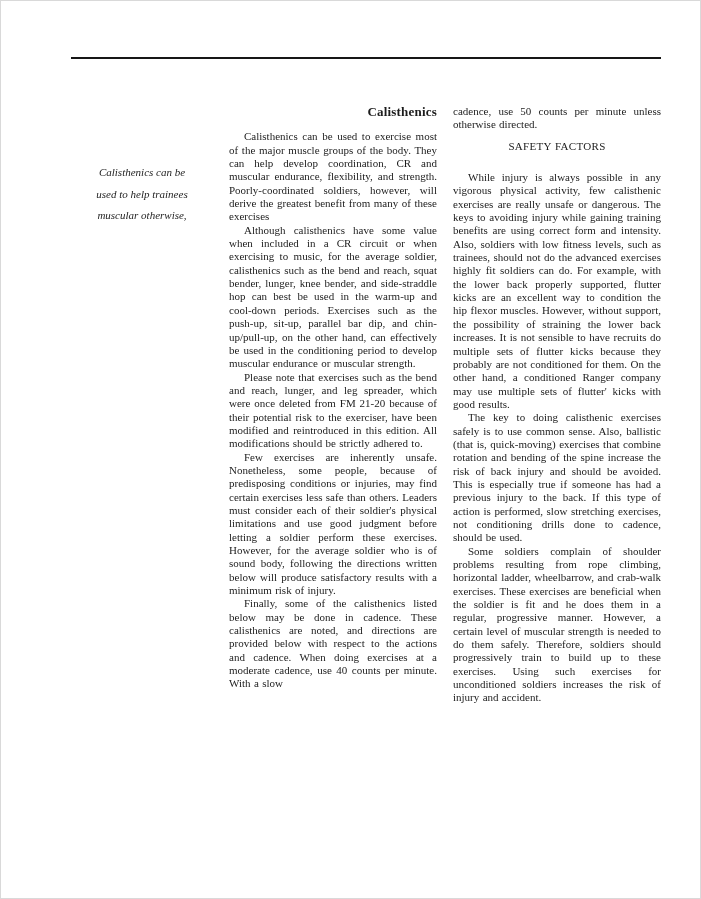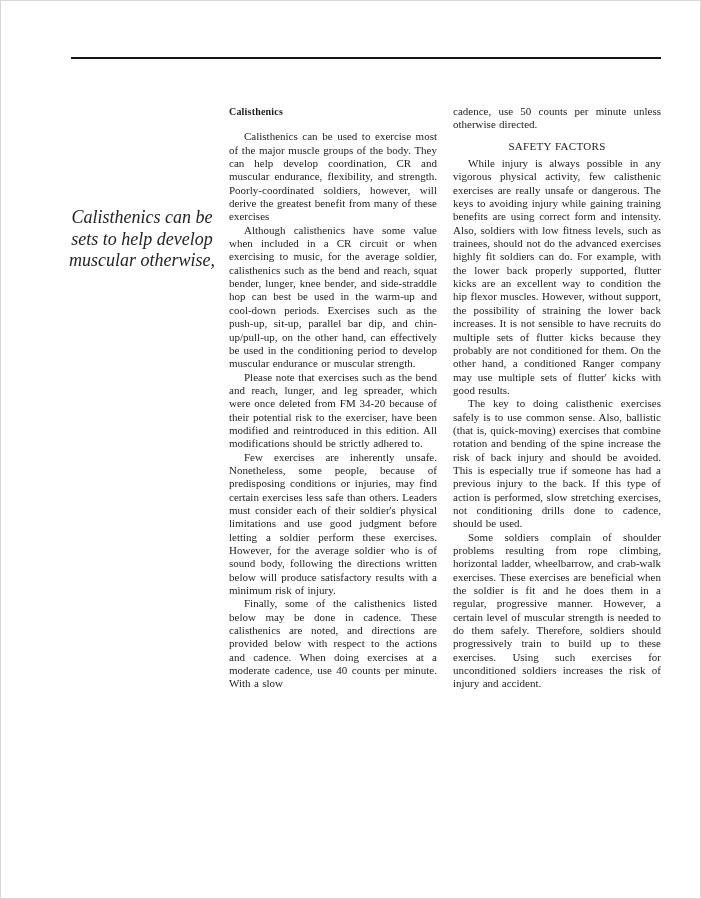--- a/index.html
+++ b/index.html
@@ -25,25 +25,24 @@
     width: 590px;
     height: 2px;
     background: #161616;
   }
   .margin-note {
     position: absolute;
     left: 60px;
     top: 161px;
     width: 162px;
     font-style: italic;
-    font-size: 18px;
+    font-size: 11px;
     line-height: 21.5px;
     text-align: center;
     color: #242424;
-    margin-top: 45px;
   }
   .columns {
     position: absolute;
     left: 228px;
     top: 104px;
     width: 432px;
     display: flex;
     gap: 16px;
   }
   .col {
@@ -54,31 +53,31 @@
     word-spacing: 0.6px;
   }
   .col p {
     margin: 0;
     text-indent: 15px;
   }
   .col p.no-indent {
     text-indent: 0;
   }
   .doc-title {
-    font-size: 10px;
+    font-size: 13px;
     font-weight: bold;
-    text-align: left;
+    text-align: right;
     margin: 0 0 12px 0;
     letter-spacing: 0.2px;
   }
   .section-heading {
     font-size: 11px;
     font-weight: normal;
     text-align: center;
-    margin: 8px 0 4px 0;
+    margin: 8px 0 18px 0;
     letter-spacing: 0.3px;
   }
   .page-number {
     position: absolute;
     left: 0;
     right: 0;
     top: 869px;
     text-align: center;
     font-size: 11px;
     font-weight: bold;
@@ -87,31 +86,31 @@
 </style>
 </head>
 <body>
 
 <div class="page">
 
   <div class="top-rule"></div>
 
   <div class="margin-note">
     <div>Calisthenics can be</div>
-    <div>sets to help develop</div>
+    <div>used to help trainees</div>
     <div>muscular otherwise,</div>
   </div>
 
   <div class="columns">
 
     <div class="col">
       <h2 class="doc-title">Calisthenics</h2>
       <p>Calisthenics can be used to exercise most of the major muscle groups of the body. They can help develop coordination, CR and muscular endurance, flexibility, and strength. Poorly-coordinated soldiers, however, will derive the greatest benefit from many of these exercises</p>
       <p>Although calisthenics have some value when included in a CR circuit or when exercising to music, for the average soldier, calisthenics such as the bend and reach, squat bender, lunger, knee bender, and side-straddle hop can best be used in the warm-up and cool-down periods. Exercises such as the push-up, sit-up, parallel bar dip, and chin-up/pull-up, on the other hand, can effectively be used in the conditioning period to develop muscular endurance or muscular strength.</p>
-      <p>Please note that exercises such as the bend and reach, lunger, and leg spreader, which were once deleted from FM 34-20 because of their potential risk to the exerciser, have been modified and reintroduced in this edition. All modifications should be strictly adhered to.</p>
+      <p>Please note that exercises such as the bend and reach, lunger, and leg spreader, which were once deleted from FM 21-20 because of their potential risk to the exerciser, have been modified and reintroduced in this edition. All modifications should be strictly adhered to.</p>
       <p>Few exercises are inherently unsafe. Nonetheless, some people, because of predisposing conditions or injuries, may find certain exercises less safe than others. Leaders must consider each of their soldier's physical limitations and use good judgment before letting a soldier perform these exercises. However, for the average soldier who is of sound body, following the directions written below will produce satisfactory results with a minimum risk of injury.</p>
       <p>Finally, some of the calisthenics listed below may be done in cadence. These calisthenics are noted, and directions are provided below with respect to the actions and cadence. When doing exercises at a moderate cadence, use 40 counts per minute. With a slow</p>
     </div>
 
     <div class="col">
       <p class="no-indent">cadence, use 50 counts per minute unless otherwise directed.</p>
       <h3 class="section-heading">SAFETY FACTORS</h3>
       <p>While injury is always possible in any vigorous physical activity, few calisthenic exercises are really unsafe or dangerous. The keys to avoiding injury while gaining training benefits are using correct form and intensity. Also, soldiers with low fitness levels, such as trainees, should not do the advanced exercises highly fit soldiers can do. For example, with the lower back properly supported, flutter kicks are an excellent way to condition the hip flexor muscles. However, without support, the possibility of straining the lower back increases. It is not sensible to have recruits do multiple sets of flutter kicks because they probably are not conditioned for them. On the other hand, a conditioned Ranger company may use multiple sets of flutter' kicks with good results.</p>
       <p>The key to doing calisthenic exercises safely is to use common sense. Also, ballistic (that is, quick-moving) exercises that combine rotation and bending of the spine increase the risk of back injury and should be avoided. This is especially true if someone has had a previous injury to the back. If this type of action is performed, slow stretching exercises, not conditioning drills done to cadence, should be used.</p>
       <p>Some soldiers complain of shoulder problems resulting from rope climbing, horizontal ladder, wheelbarrow, and crab-walk exercises. These exercises are beneficial when the soldier is fit and he does them in a regular, progressive manner. However, a certain level of muscular strength is needed to do them safely. Therefore, soldiers should progressively train to build up to these exercises. Using such exercises for unconditioned soldiers increases the risk of injury and accident.</p>

